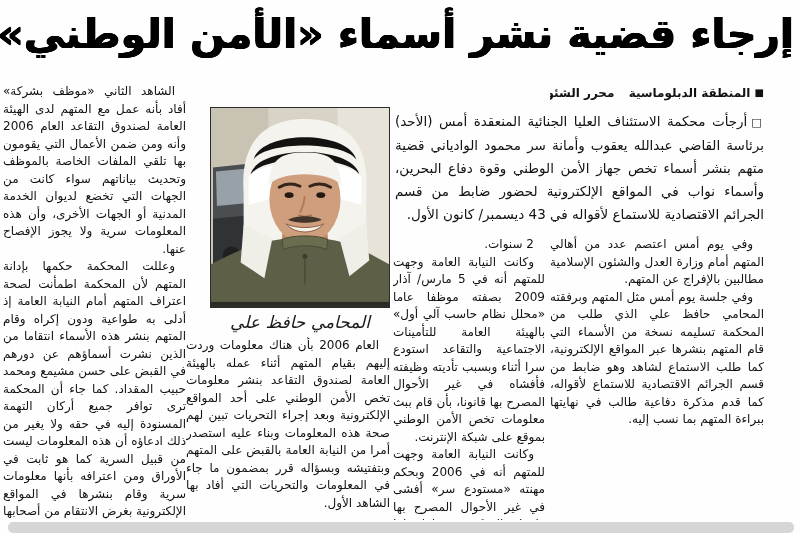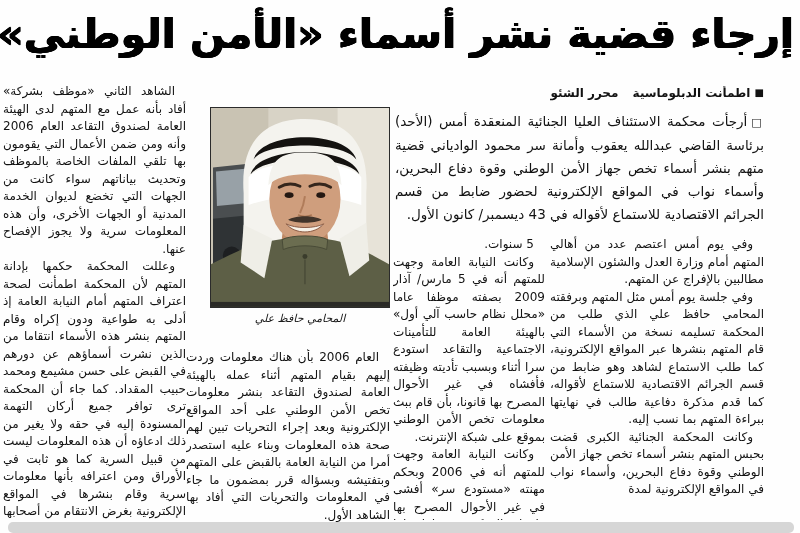--- a/index.html
+++ b/index.html
@@ -25,61 +25,60 @@
   .lead {
     position:absolute; top:110px; left:395px; width:369px; height:122px;
     font-size:13.5px; line-height:23px; text-align:justify; overflow:hidden;
     font-weight:500;
   }
   .lead .marker { font-size:11px; margin-left:4px; }
   .col { position:absolute; font-size:12px; line-height:17.5px; text-align:justify; overflow:hidden; }
   .col p { text-indent:11px; margin:0; }
   .col-1 { top:236px; left:550px; width:214px; height:284px; }
   .col-2 { top:236px; left:393px; width:152px; height:284px; }
-  .col-3 { top:337px; left:186px; width:204px; height:182px;margin-top:12px; }
+  .col-3 { top:337px; left:186px; width:204px; height:182px; }
   .col-4 { top:83px;  left:3px;   width:183px; height:436px; }
   .photo-frame {
     position:absolute; top:107px; left:210px; width:180px; height:201px;
     border:1px solid #2b2b2b; background:#d8d3c6;
   }
   .photo-frame svg { display:block; }
   .caption {
     position:absolute; top:312px; left:196px; width:208px; height:22px;
-    text-align:center; font-size:11px; font-style:italic; color:#1a1a1a;
+    text-align:center; font-size:17px; font-style:italic; color:#1a1a1a;
   }
   .bottom-bar {
     position:absolute; top:522px; left:8px; width:786px; height:11px;
     border-radius:5px;
   }
 </style>
 </head>
 <body>
 
 <div class="page">
 
   <h1 class="headline">إرجاء قضية نشر أسماء «الأمن الوطني» لحضور ضابط</h1>
 
   <div class="byline">
     <span class="sq">■</span>
-    <span>اطمأنت الدبلوماسية</span>
+    <span>المنطقة الدبلوماسية</span>
     <span class="author">محرر الشئون المحلية</span>
   </div>
 
   <div class="lead">
     <span class="marker">□</span><span>أرجأت محكمة الاستئناف العليا الجنائية المنعقدة أمس (الأحد) برئاسة القاضي عبدالله يعقوب وأمانة سر محمود الوادياني قضية متهم بنشر أسماء تخص جهاز الأمن الوطني وقوة دفاع البحرين، وأسماء نواب في المواقع الإلكترونية لحضور ضابط من قسم الجرائم الاقتصادية للاستماع لأقواله في 43 ديسمبر/ كانون الأول.</span>
   </div>
 
   <div class="col col-1">
       <p>وفي يوم أمس اعتصم عدد من أهالي المتهم أمام وزارة العدل والشئون الإسلامية مطالبين بالإفراج عن المتهم.</p>
       <p>وفي جلسة يوم أمس مثل المتهم وبرفقته المحامي حافظ علي الذي طلب من المحكمة تسليمه نسخة من الأسماء التي قام المتهم بنشرها عبر المواقع الإلكترونية، كما طلب الاستماع لشاهد وهو ضابط من قسم الجرائم الاقتصادية للاستماع لأقواله، كما قدم مذكرة دفاعية طالب في نهايتها ببراءة المتهم بما نسب إليه.</p>
-      <p>وكانت المحكمة الجنائية الكبرى قضت بحبس المتهم بنشر أسماء تخص جهاز الأمن الوطني وقوة دفاع البحرين، وأسماء نواب في المواقع الإلكترونية لمدة</p>
     </div>
 
   <div class="col col-2">
-      <p>5 سنوات.</p>
+      <p>2 سنوات.</p>
       <p>وكانت النيابة العامة وجهت للمتهم أنه في 5 مارس/ آذار 2009 بصفته موظفا عاما «محلل نظام حاسب آلي أول» بالهيئة العامة للتأمينات الاجتماعية والتقاعد استودع سرا أثناء وبسبب تأديته وظيفته فأفشاه في غير الأحوال المصرح بها قانونا، بأن قام ببث معلومات تخص الأمن الوطني بموقع على شبكة الإنترنت.</p>
       <p>وكانت النيابة العامة وجهت للمتهم أنه في 2006 وبحكم مهنته «مستودع سر» أفشى في غير الأحوال المصرح بها قانونا حال كونه موظفا عاما بهيئة صندوق التقاعد وكان ذلك أثناء وبسبب وظيفته.</p>
     </div>
 
   <div class="photo-frame">
     <svg viewBox="0 0 180 201" width="178" height="199">
 
       <rect x="0" y="0" width="180" height="201" fill="#d8d3c6"></rect>
       <rect x="128" y="0" width="52" height="165" fill="#e7e3d8"></rect>
       <rect x="0" y="0" width="58" height="201" fill="#c9c3b3"></rect>

